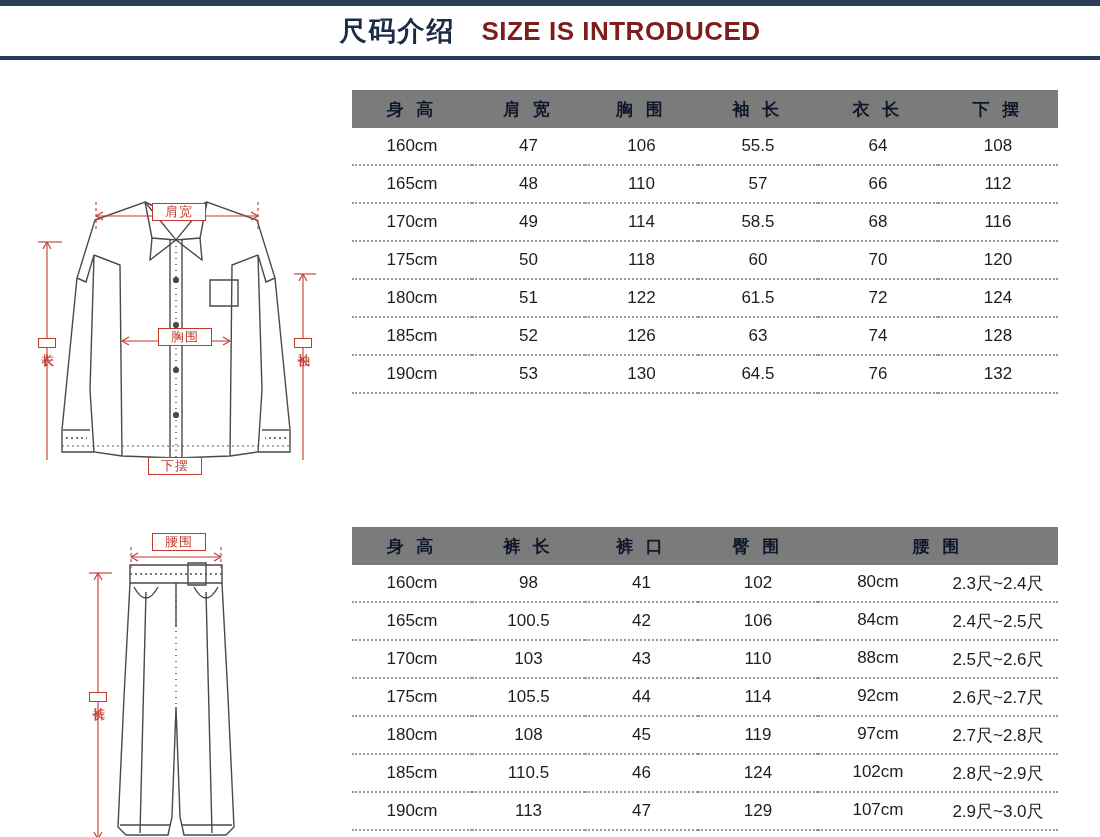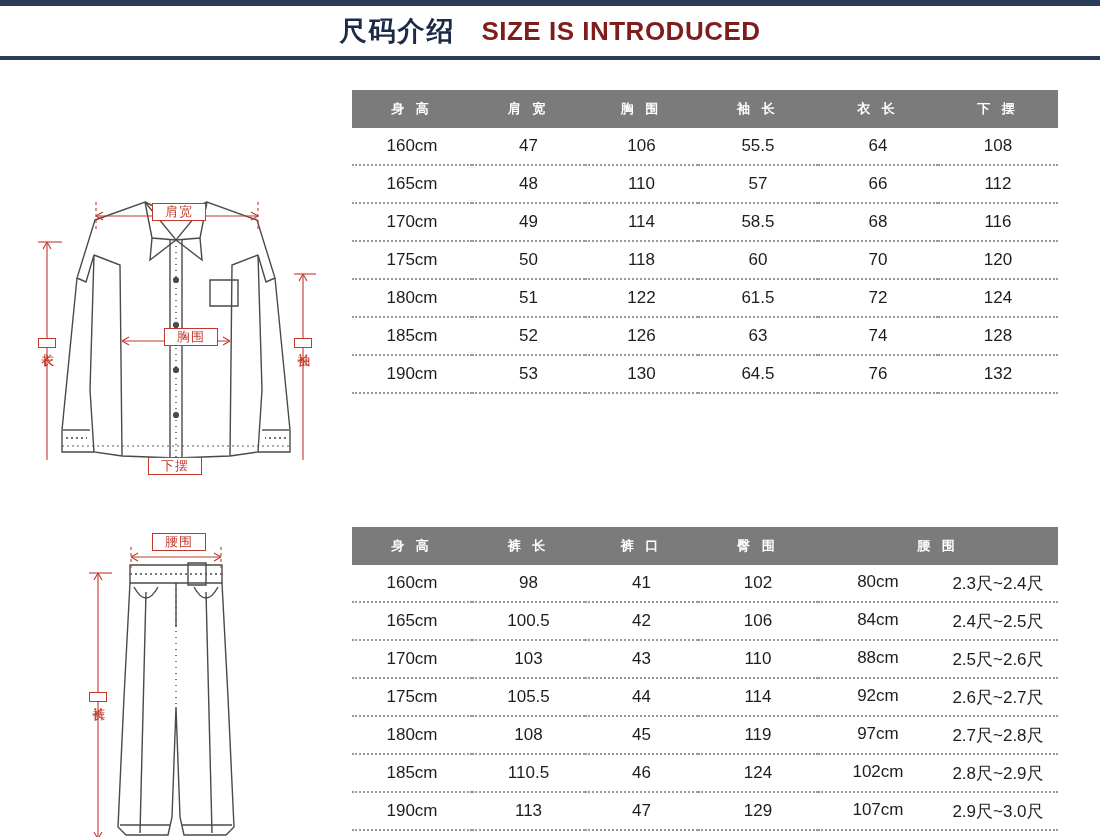--- a/index.html
+++ b/index.html
@@ -59,22 +59,22 @@
     box-sizing: border-box;
   }
   
   table.size-table {
     border-collapse: collapse;
     width: 100%;
     table-layout: fixed;
   }
   table.size-table thead th {
     background: #7b7b7b;
-    color: #ffffff;
-    font-size: 13px;
+    color: #0f172a;
+    font-size: 17px;
     font-weight: bold;
     letter-spacing: 4px;
     height: 38px;
     padding: 0;
     text-align: center;
     border: none;
   }
   table.size-table tbody td {
     height: 36px;
     font-size: 17px;
@@ -187,21 +187,21 @@
 
           <path d="M303 184 L303 388"></path>
           <path d="M303 184 L299 191 M303 184 L307 191"></path>
           <path d="M303 388 L299 381 M303 388 L307 381"></path>
           <path d="M294 184 L316 184"></path>
           <path d="M294 388 L316 388"></path>
         </g>
       </svg>
 
       <span class="dim-label" style="left:152px;top:113px;">肩宽</span>
-      <span class="dim-label" style="left:164px;top:238px;">胸围</span>
+      <span class="dim-label" style="left:158px;top:238px;">胸围</span>
       <span class="dim-label" style="left:148px;top:367px;">下摆</span>
       <span class="dim-label vert" style="left:38px;top:248px;">衣长</span>
       <span class="dim-label vert" style="left:294px;top:248px;">袖长</span>
     </div>
 
     <div class="table-col">
       <table class="size-table">
         <colgroup>
           <col style="width:17%">
             <col style="width:16%">

